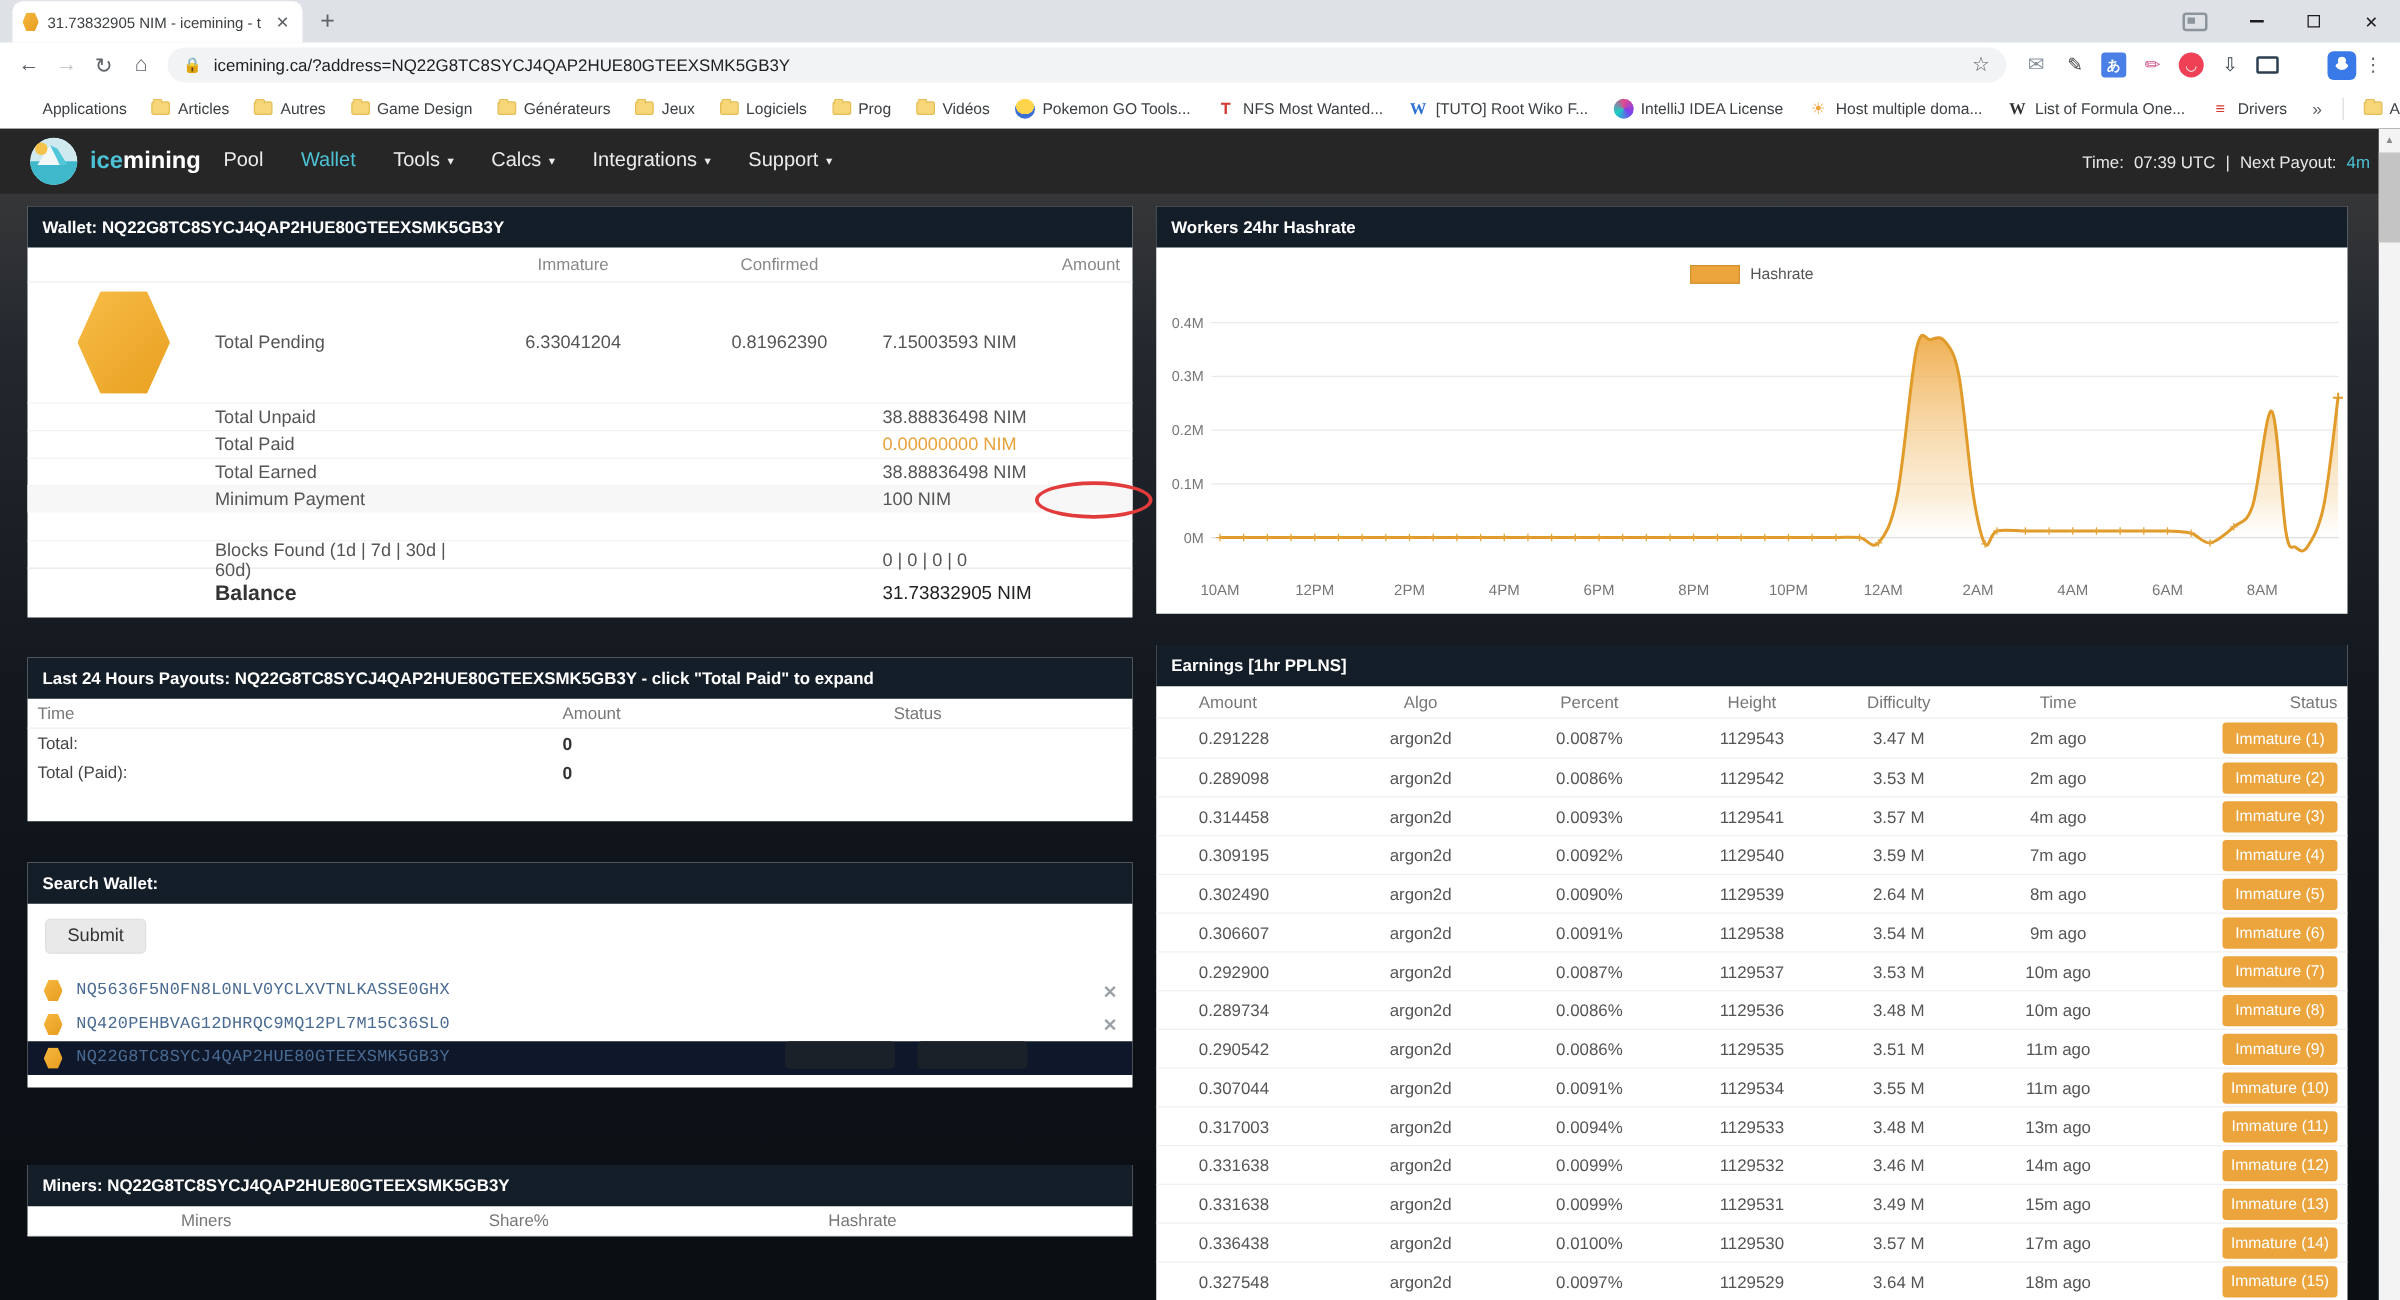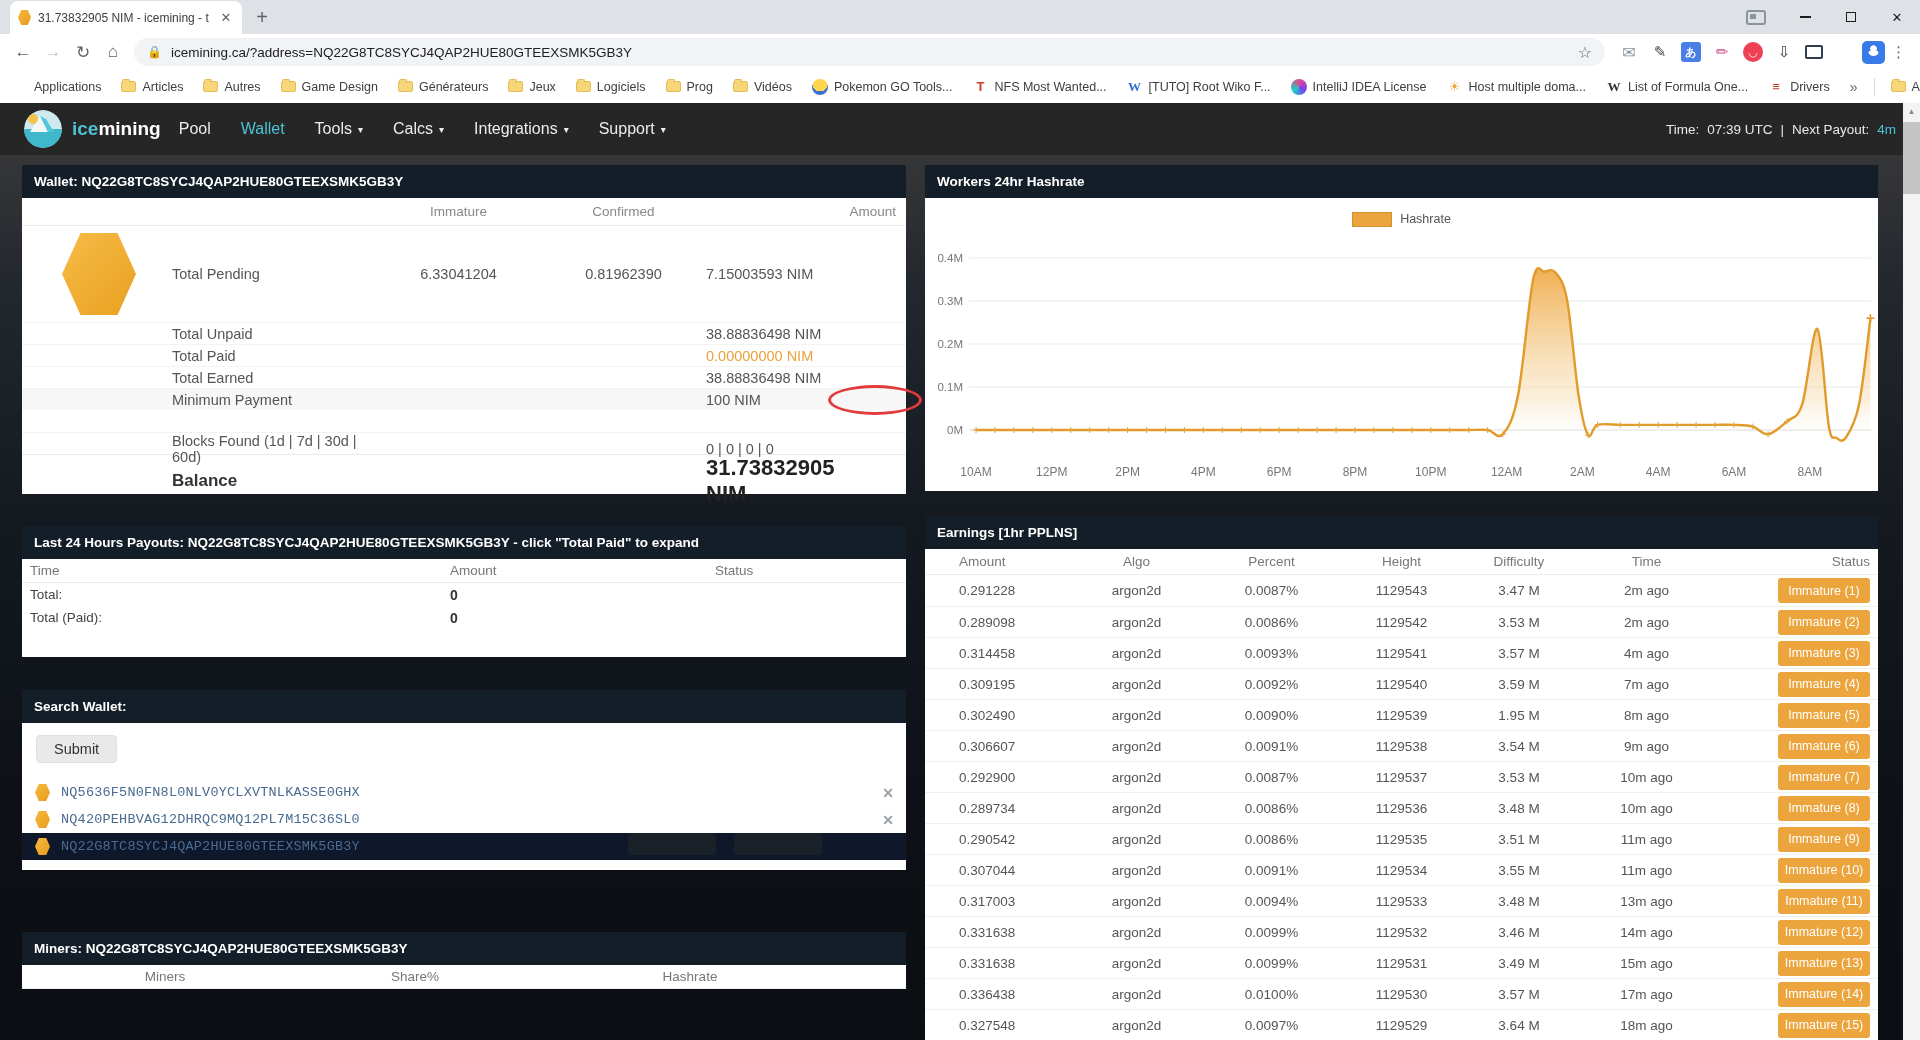--- a/index.html
+++ b/index.html
@@ -98,21 +98,21 @@
             clip-path:polygon(25% 0,75% 0,100% 50%,75% 100%,25% 100%,0 50%); }
   .w-label { font-size:14.5px; color:#555; }
   .w-val { font-size:14.5px; color:#555; text-align:center; }
   .w-amt { font-size:14.5px; color:#555; padding-right:28px; position:relative; }
   .w-row { height:22px; border-top:1px solid #f3f3f3; }
   .w-row.shade { background:#f7f7f7; }
   .w-row .link { color:#e9a13b; }
   .w-spacer { height:22px; }
   .w-balance { height:40px; border-top:1px solid #e8e8e8; }
   .w-balance .w-label { font-size:17px; font-weight:bold; color:#333; }
-  .w-balance .w-amt { font-size:22px; font-weight:bold; color:#222; }
+  .w-balance .w-amt { font-size:15px; font-weight:normal; color:#222; }
   .red-ellipse { position:absolute; right:-16px; top:50%; transform:translateY(-50%); width:94px; height:30px;
                  border:3px solid #e23b3b; border-radius:50%; pointer-events:none; }
 
   
   .p-grid { display:grid; grid-template-columns:420px 265px 1fr; align-items:center; padding:0 8px; }
   .p-colhead { height:24px; border-bottom:1px solid #eee; color:#777; font-size:13.5px; }
   .p-row { height:23px; font-size:13.5px; color:#444; }
   .p-row b { color:#333; font-size:14px; }
   .p-pad { height:28px; }
 
@@ -638,21 +638,21 @@
               <div class="tc">3.59 M</div>
               <div class="tc">7m ago</div>
               <div class="e-col-status"><button class="e-status-btn">Immature (4)</button></div>
             </div>
             <div class="e-grid e-row">
               <div><span class="hex"></span></div>
               <div class="e-amt">0.302490</div>
               <div class="tc">argon2d</div>
               <div class="tc">0.0090%</div>
               <div class="tc">1129539</div>
-              <div class="tc">1.95 M</div>
+              <div class="tc">2.64 M</div>
               <div class="tc">8m ago</div>
               <div class="e-col-status"><button class="e-status-btn">Immature (5)</button></div>
             </div>
             <div class="e-grid e-row">
               <div><span class="hex"></span></div>
               <div class="e-amt">0.306607</div>
               <div class="tc">argon2d</div>
               <div class="tc">0.0091%</div>
               <div class="tc">1129538</div>
               <div class="tc">3.54 M</div>

